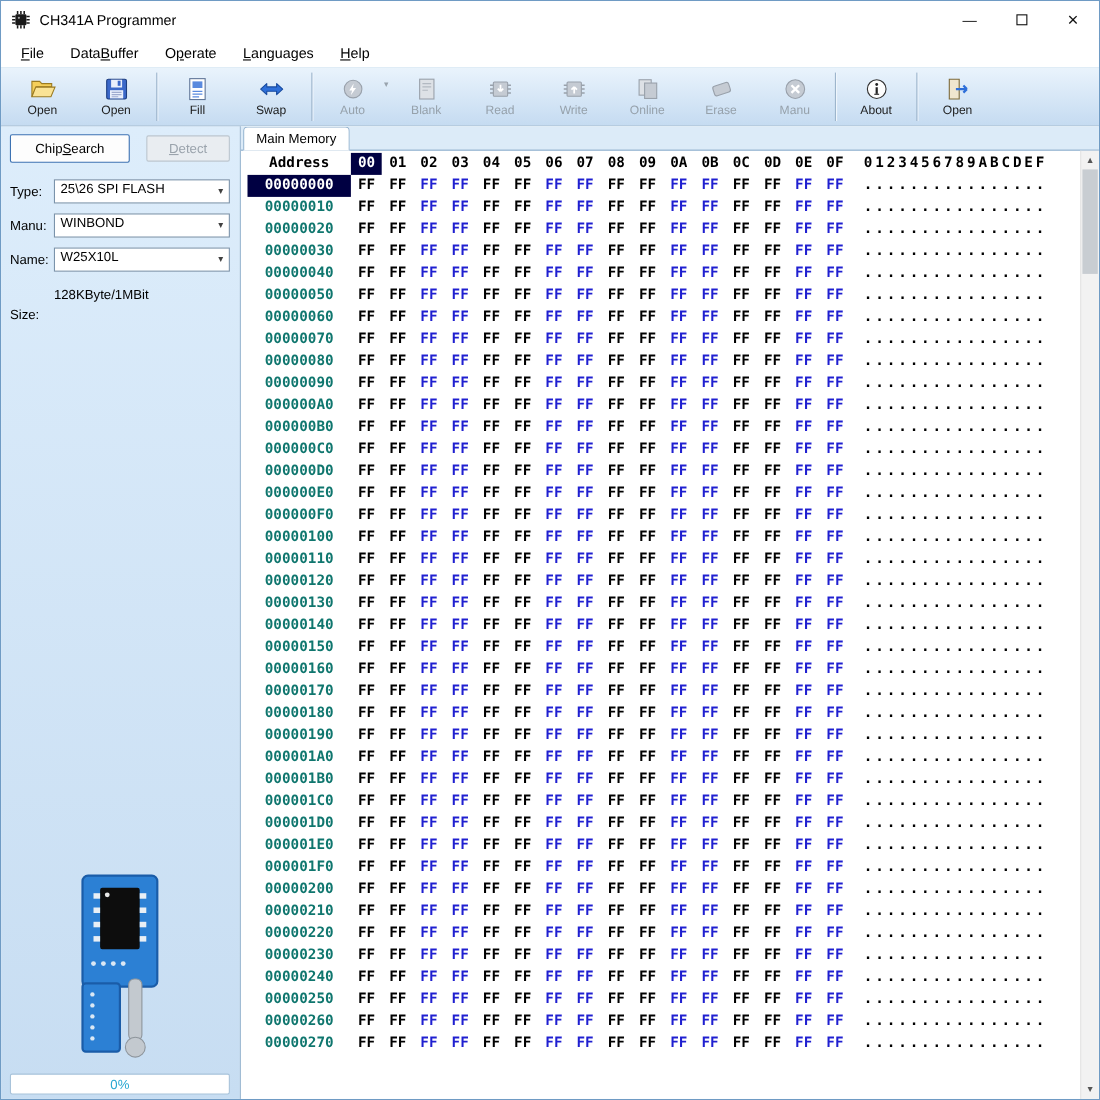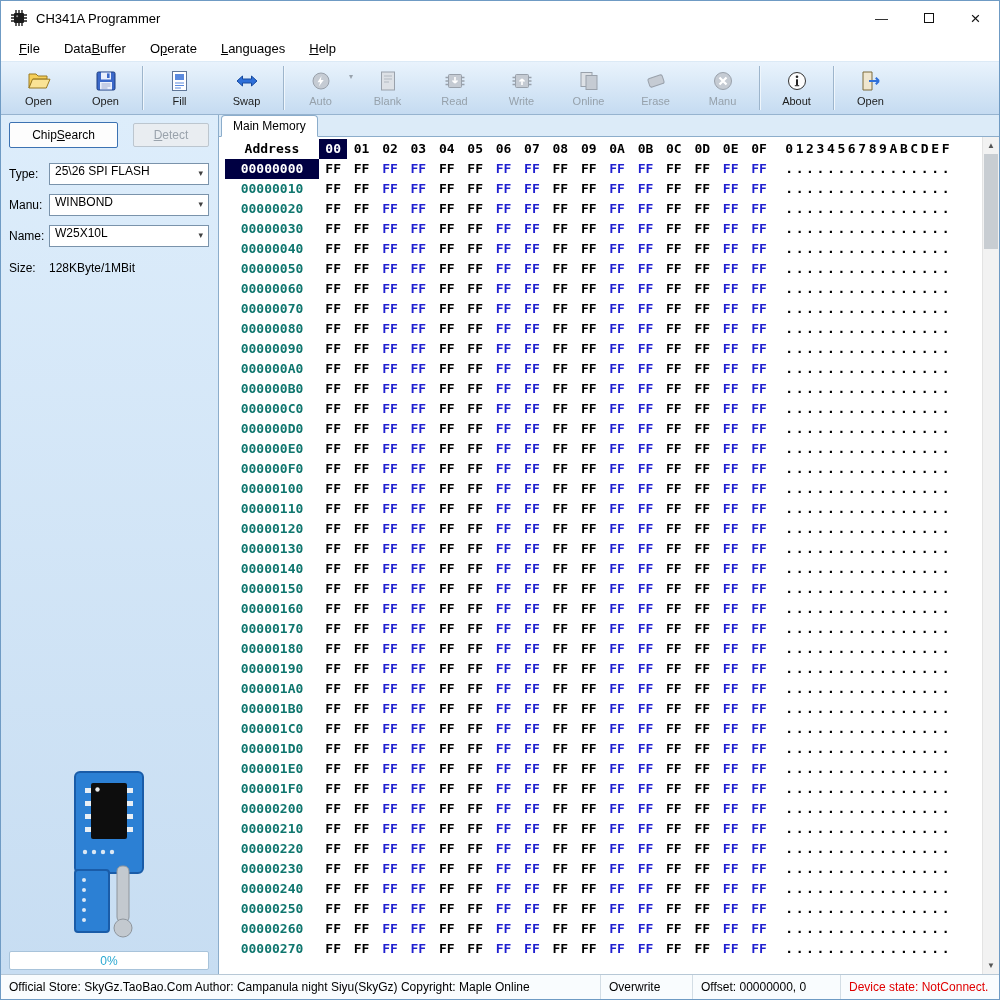--- a/index.html
+++ b/index.html
@@ -37,21 +37,21 @@
   
   .sidebar { width:218px; flex:0 0 218px; background:linear-gradient(#ddedfb,#c7ddf2); border-right:1px solid #8cadcb; display:flex; flex-direction:column; padding:7px 9px 4px 8px; }
   .side-btn-row { display:flex; justify-content:space-between; align-items:center; margin-bottom:15px; }
   .chip-search { width:109px; height:26px; background:#fdfdfd; border:1px solid #3c72b2; border-radius:2px; display:flex; align-items:center; justify-content:center; font-size:12px; color:#000; }
   .detect { width:76px; height:24px; background:#e9edf1; border:1px solid #bcc6cf; border-radius:2px; display:flex; align-items:center; justify-content:center; font-size:12px; color:#9aa3ac; }
   .field { display:flex; align-items:center; margin-bottom:9px; font-size:12px; color:#000; }
   .field-label { width:40px; flex:0 0 40px; }
   .dropdown { flex:1; height:22px; background:#fff; border:1px solid #7a93ab; display:flex; align-items:flex-start; padding-left:5px; font-size:12px; position:relative; }
   .dd-arrow { position:absolute; right:5px; top:4px; font-size:9px; color:#404040; }
   .size-row { display:flex; font-size:12px; margin-top:5px; color:#000; }
-  .size-row .field-label { width:40px; }
+  .size-row .field-label { width:40px;margin-top:18px; }
   .side-spacer { flex:1; }
   .photo { align-self:center; margin-bottom:3px; }
   .progress { height:19px; background:#fff; border:1px solid #a8c3da; border-radius:2px; display:flex; align-items:center; justify-content:center; font-size:12px; color:#29a8d2; margin-top:2px; flex:0 0 auto; }
 
   
   .main { flex:1; display:flex; flex-direction:column; min-width:0; background:#fff; }
   .tabbar { height:22px; flex:0 0 22px; background:#dcebf8; display:flex; align-items:center; padding-left:2px; border-bottom:1px solid #8cadcb; }
   .tab { background:#fff; border:1px solid #8cadcb; border-bottom:1px solid #fff; margin-bottom:-1px; padding:3px 11px 3px; font-size:12px; border-radius:4px 4px 0 0; color:#000; }
   .hexwrap { flex:1; display:flex; min-height:0; }
   .hex-grid { flex:1; overflow:hidden; padding-top:2px; padding-left:6px; font-family:"DejaVu Sans Mono",monospace; font-weight:bold; font-size:13px; }
@@ -364,20 +364,14 @@
           <div class="sb-track">
             <div class="sb-thumb"></div>
           </div>
           <div class="sb-btn">▼</div>
         </div>
       </div>
     </div>
 
   </div>
 
-  <div class="statusbar">
-    <div class="sb-sec sb-info">Official Store: SkyGz.TaoBao.Com Author: Campanula night Siyu(SkyGz) Copyright: Maple Online</div>
-    <div class="sb-sec sb-mode">Overwrite</div>
-    <div class="sb-sec sb-offset">Offset: 00000000, 0</div>
-    <div class="sb-sec sb-device">Device state: NotConnect.</div>
-  </div>
 
 </div>
 
 </body></html>

